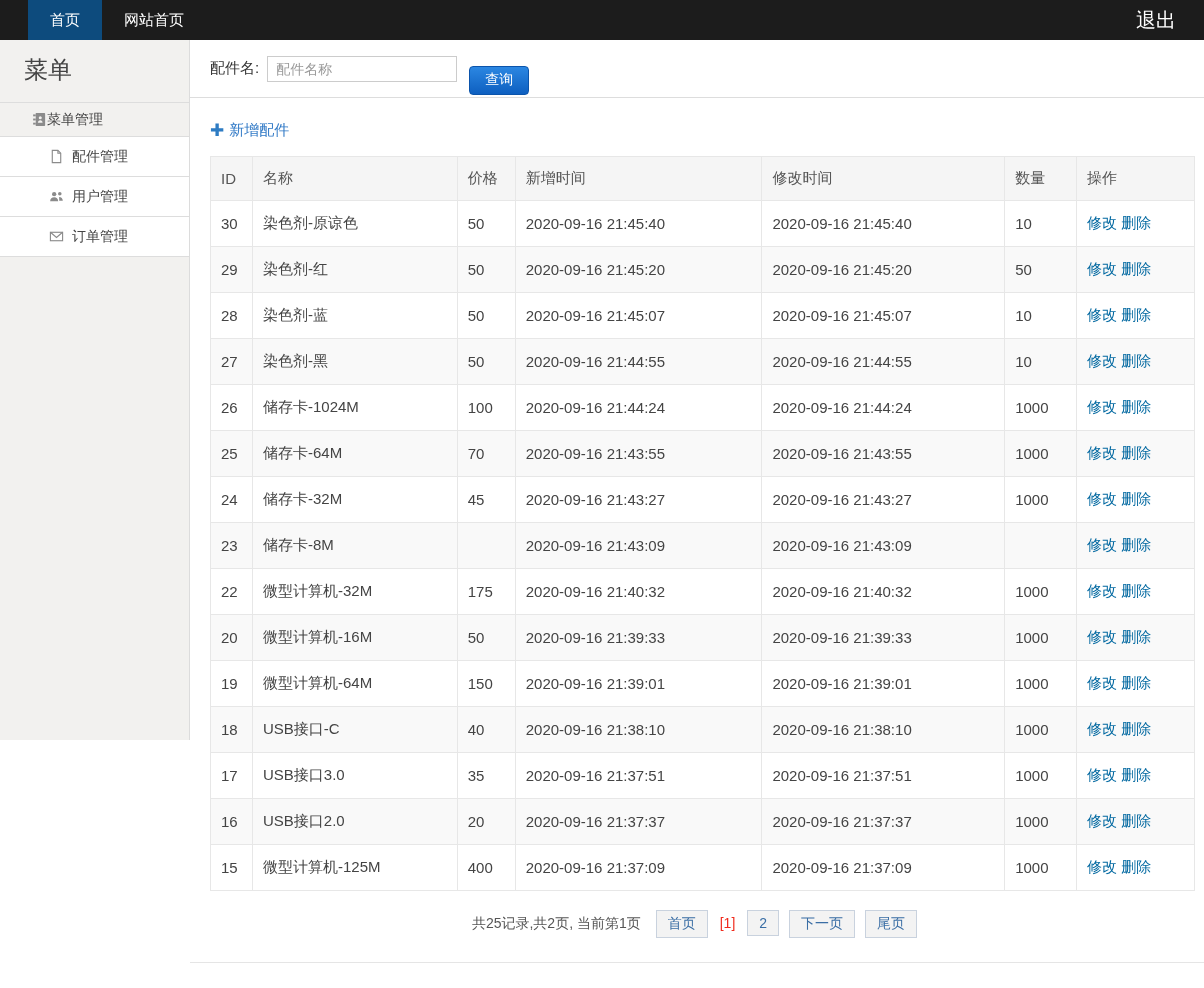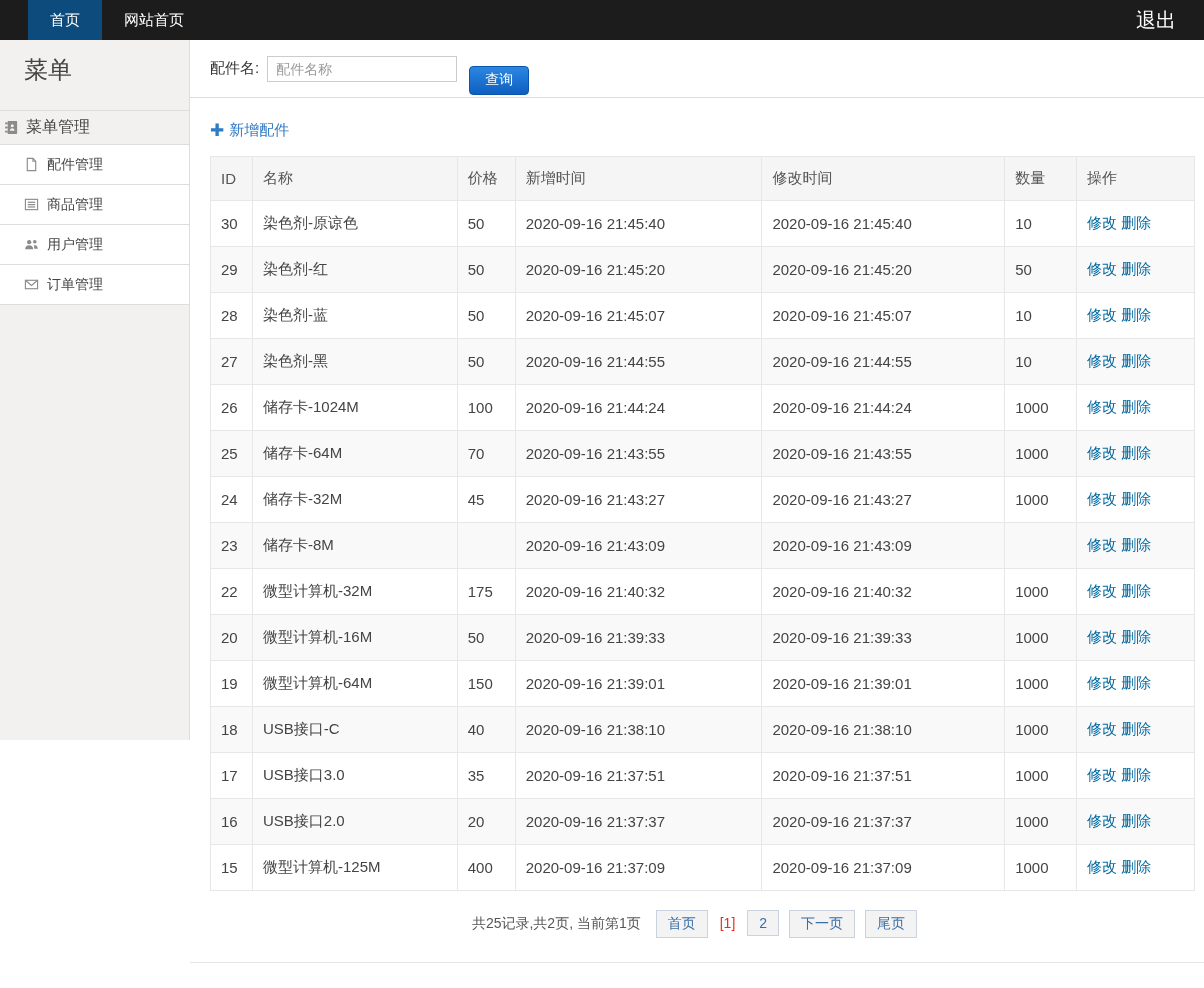--- a/index.html
+++ b/index.html
@@ -12,27 +12,27 @@
   .nav-tab { line-height:40px; padding:0 22px; font-size:15px; color:#fff;
              cursor:pointer; text-decoration:none; }
   .nav-tab.active { background:#0d4b7d; }
   .nav-logout { margin-left:auto; line-height:40px; padding-right:28px;
                 font-size:20px; color:#fff; cursor:pointer; text-decoration:none; }
 
   
   .wrap { display:flex; height:948px; }
   .sidebar { width:190px; flex:0 0 190px; }
   .sidebar-bg { height:700px; background:#f2f1ef; border-right:1px solid #dcdcdc; }
-  .menu-title { font-size:24px; color:#444; padding:14px 0 24px 24px;
+  .menu-title { font-size:24px; color:#444; padding:14px 0 16px 24px;
                 border-bottom:1px solid #ddd; }
-  .menu-group { display:flex; align-items:center; gap:7px; height:34px;
-                padding-left:4px; font-size:16px; color:#444;
+  .menu-group { display:flex; align-items:center; height:34px;
+                padding-left:32px; font-size:14px; color:#444;
                 border-bottom:1px solid #ddd; cursor:pointer; }
   .menu-item { display:flex; align-items:center; gap:8px; height:40px;
-               padding-left:24px; font-size:14px; color:#444; background:#fff;
+               padding-left:49px; font-size:14px; color:#444; background:#fff;
                border-bottom:1px solid #ddd; cursor:pointer; }
   .menu-item .icn, .menu-group .icn { width:15px; height:15px; flex:0 0 15px; }
 
   
   .main { flex:1; min-width:0; }
   .searchbar { height:58px; display:flex; align-items:center;
                padding-left:20px; border-bottom:1px solid #ddd; }
   .search-label { font-size:15px; color:#333; margin-right:8px; }
   .search-input { width:190px; height:26px; border:1px solid #ccc; border-radius:0;
                   padding:0 8px; font-size:14px; color:#333; outline:none;
@@ -99,31 +99,20 @@
       <div class="menu-item">
         <span class="icn">
           <svg viewBox="0 0 16 16" width="15" height="15">
             <path d="M3.5 1.5h6l3 3v10h-9z" fill="none" stroke="#8b8b8b" stroke-width="1.2"></path>
             <path d="M9.5 1.5v3h3" fill="none" stroke="#8b8b8b" stroke-width="1.2"></path>
           </svg>
         </span>
         <span>配件管理</span>
       </div>
 
-      <div class="menu-item">
-        <span class="icn">
-          <svg viewBox="0 0 16 16" width="15" height="15">
-            <rect x="1.5" y="2.5" width="13" height="11" fill="none" stroke="#8b8b8b" stroke-width="1.2"></rect>
-            <rect x="4" y="5" width="8" height="1.3" fill="#8b8b8b"></rect>
-            <rect x="4" y="7.5" width="8" height="1.3" fill="#8b8b8b"></rect>
-            <rect x="4" y="10" width="8" height="1.3" fill="#8b8b8b"></rect>
-          </svg>
-        </span>
-        <span>商品管理</span>
-      </div>
 
       <div class="menu-item">
         <span class="icn">
           <svg viewBox="0 0 16 16" width="15" height="15">
             <circle cx="5.5" cy="5.5" r="2.3" fill="#8b8b8b"></circle>
             <path d="M1.2 13c0-2.7 1.9-4.2 4.3-4.2s4.3 1.5 4.3 4.2z" fill="#8b8b8b"></path>
             <circle cx="11.5" cy="5" r="1.9" fill="#8b8b8b"></circle>
             <path d="M10.8 8.6c2.2.1 3.9 1.5 3.9 4H10.9" fill="#8b8b8b"></path>
           </svg>
         </span>

